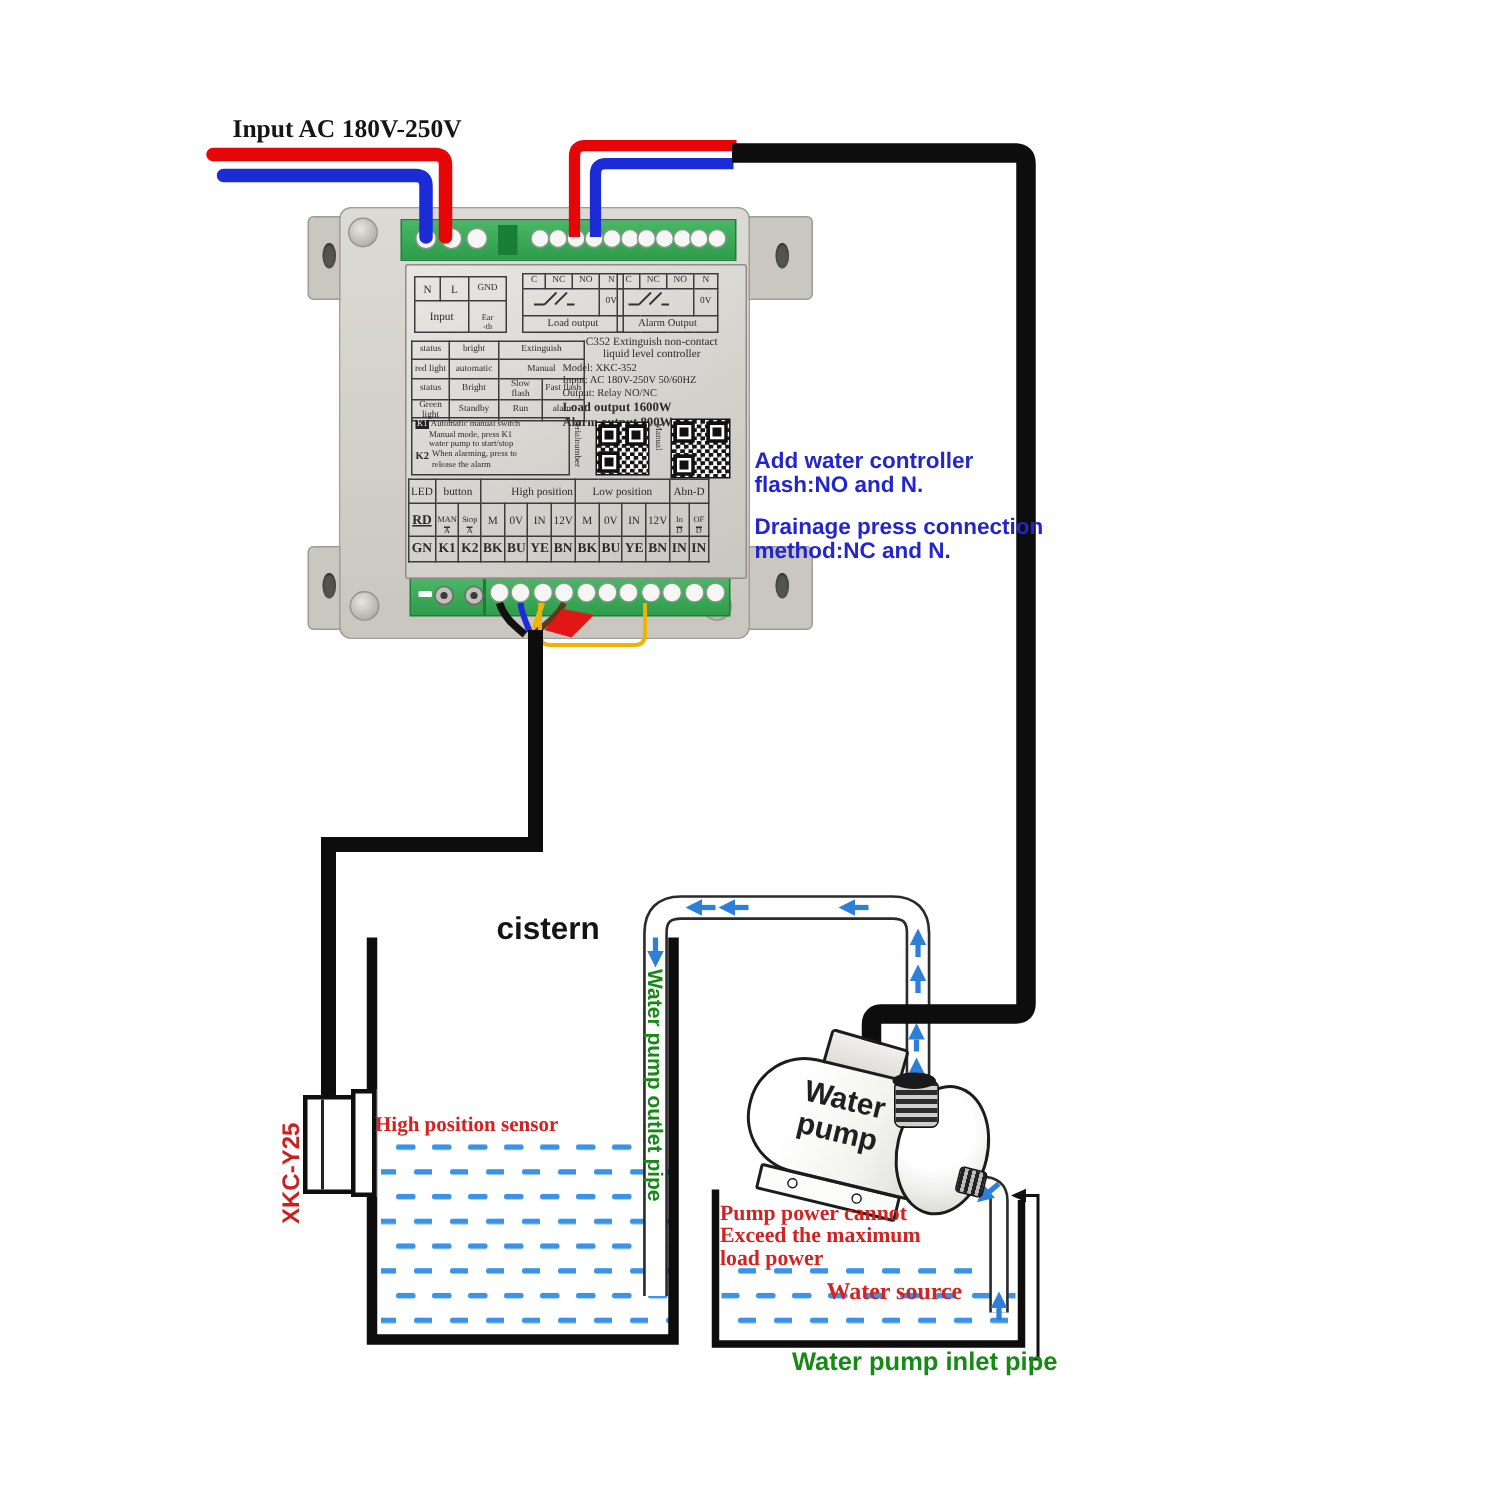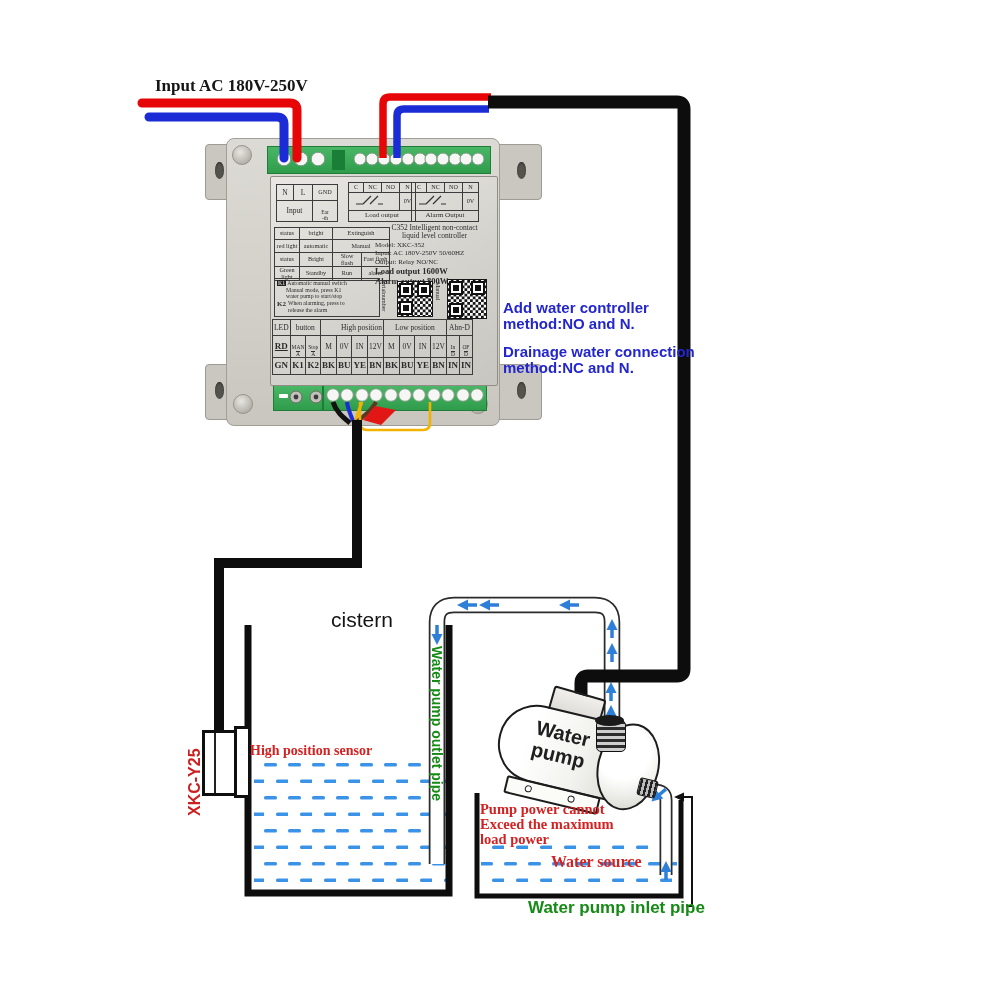--- a/index.html
+++ b/index.html
@@ -173,21 +173,21 @@
         </td>
         <td class="f6">0V</td>
       </tr>
       <tr>
             <td colspan="4" class="cap" style="height:10px;font-family:Liberation Serif, serif;">Alarm Output</td>
           </tr>
     </tbody>
       </table>
 
     <div class="abs" style="left:103px;top:47px;width:121px;text-align:center;font-size:7.5px;line-height:1.1;">
-      <div>C352 Intelligent non-contact</div>
+      <div>C352 Extinguish non-contact</div>
       <div>liquid level controller</div>
     </div>
 
     <table class="abs" style="left:3px;top:50px;">
       <tbody>
           <tr>
         <td class="f6" style="width:22px;height:11px;">status</td>
         <td class="f6" style="width:30px;">bright</td>
         <td class="f6" colspan="2" style="width:51px;">Extinguish</td>
       </tr>
@@ -436,25 +436,25 @@
   <div id="pump-fitting-in"></div>
 
   <div class="sensor-part" style="left:202px;top:730px;width:33px;height:60px;">
     <span style="position:absolute;left:9px;top:0;bottom:0;border-left:2px solid #222;"></span>
   </div>
   <div class="sensor-part" style="left:234px;top:726px;width:11px;height:66px;"></div>
 
   <div class="txt" style="left:155px;top:76px;font-size:17px;font-weight:bold;color:#151515;font-family:'Liberation Serif',serif;">Input AC 180V-250V</div>
 
   <div class="txt blue-note" style="left:503px;top:300px;">Add water controller</div>
-  <div class="txt blue-note" style="left:503px;top:316px;">method:NO and N.</div>
-  <div class="txt blue-note" style="left:503px;top:344px;">Drainage water connection</div>
+  <div class="txt blue-note" style="left:503px;top:316px;">flash:NO and N.</div>
+  <div class="txt blue-note" style="left:503px;top:344px;">Drainage press connection</div>
   <div class="txt blue-note" style="left:503px;top:360px;">method:NC and N.</div>
 
-  <div class="txt" style="left:331px;top:608px;font-size:21px;font-weight:400;color:#141414;">cistern</div>
+  <div class="txt" style="left:331px;top:608px;font-size:21px;font-weight:700;color:#141414;">cistern</div>
 
   <div class="txt vert-up" style="left:186px;top:716px;height:100px;font-size:16px;font-weight:bold;color:#cc1f1f;">XKC-Y25</div>
 
   <div class="txt red-serif" style="left:250px;top:743px;font-size:14px;">High position sensor</div>
 
   <div class="txt vert-down green-note" style="left:429px;top:646px;height:232px;font-size:14px;">Water pump outlet pipe</div>
 
   <div class="txt red-serif" style="left:480px;top:801px;font-size:14.5px;">Pump power cannot</div>
   <div class="txt red-serif" style="left:480px;top:816px;font-size:14.5px;">Exceed the maximum</div>
   <div class="txt red-serif" style="left:480px;top:831px;font-size:14.5px;">load power</div>

